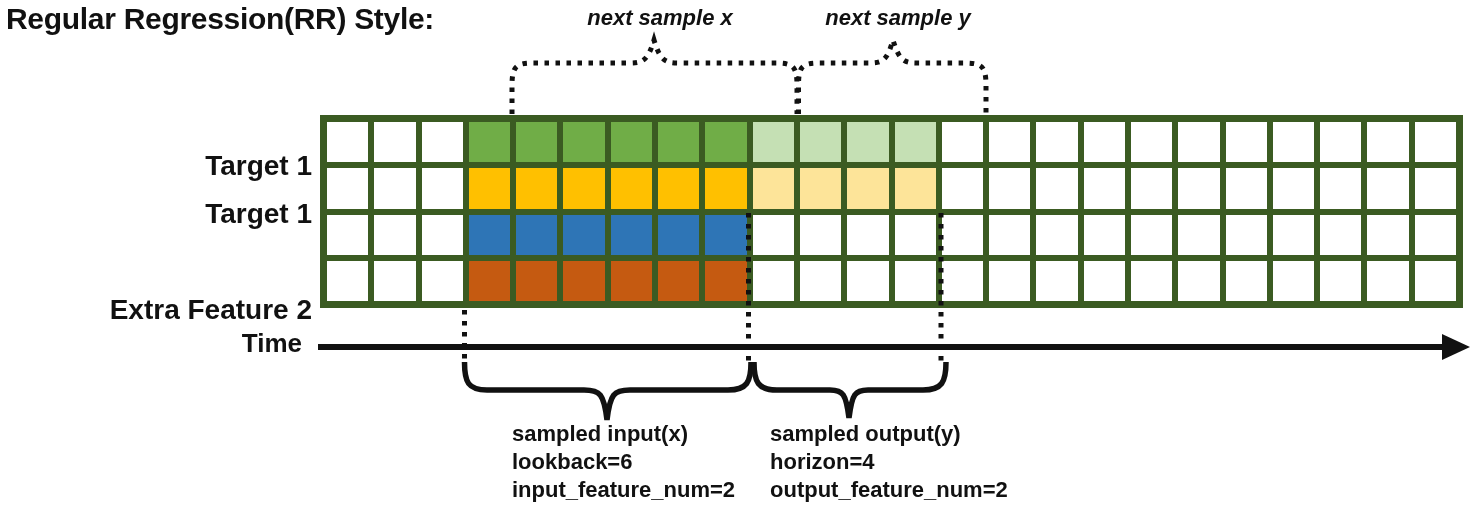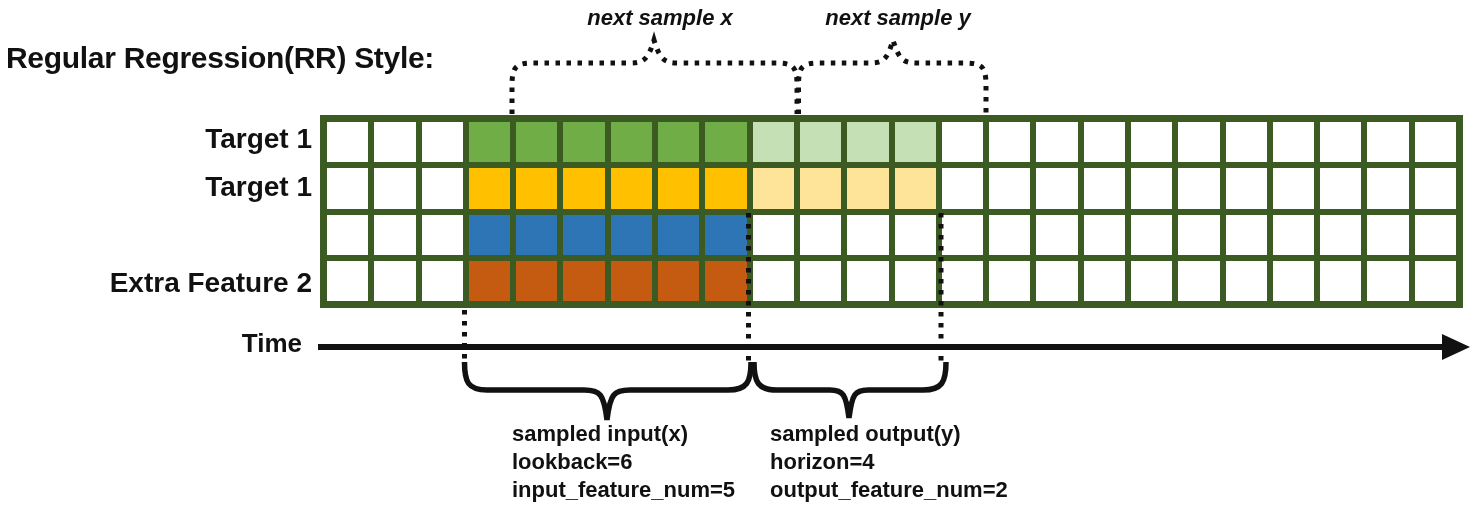--- a/index.html
+++ b/index.html
@@ -1,24 +1,24 @@
 <!DOCTYPE html>
 <html style="--ink: #111111;"><head>
 <meta charset="utf-8">
 <style>
   html,body{margin:0;padding:0;background:#ffffff;}
   .canvas{
     position:relative;width:1476px;height:516px;background:#fff;overflow:hidden;
     font-family:"Liberation Sans","DejaVu Sans",sans-serif;color:var(--ink,#111);
   }
-  .title{position:absolute;left:6px;top:2px;font-size:30px;font-weight:bold;letter-spacing:-0.3px;margin-top:39px;}
+  .title{position:absolute;left:6px;top:2px;font-size:30px;font-weight:bold;letter-spacing:-0.3px;}
   .row-label{
     position:absolute;left:0;width:312px;height:48px;
     display:flex;align-items:center;justify-content:flex-end;
-    font-size:28px;font-weight:bold;white-space:nowrap;
+    font-size:28px;font-weight:bold;white-space:nowrap;margin-top:27px;
   }
   .grid{
     position:absolute;left:320px;top:115px;width:1143px;height:193px;
     box-sizing:border-box;padding:7px;display:grid;gap:6px;z-index:1;
   }
   .cell{background:#ffffff;}
   .overlay{position:absolute;left:0;top:0;z-index:3;pointer-events:none;}
   .dotted{stroke:var(--ink,#111);stroke-width:5;fill:none;stroke-dasharray:4.5 6.5;}
   .solid{stroke:var(--ink,#111);fill:none;}
   .fill{fill:var(--ink,#111);stroke:none;}
@@ -160,21 +160,21 @@
   </svg>
 
   <div class="note" style="left:550px;top:5px">next sample x</div>
   <div class="note" style="left:788px;top:5px">next sample y</div>
 
   <div class="time">Time</div>
 
   <div class="block" style="left:512px;top:420px">
     <div>sampled input(x)</div>
     <div>lookback=6</div>
-    <div>input_feature_num=5</div>
+    <div>input_feature_num=2</div>
   </div>
 
   <div class="block" style="left:770px;top:420px">
     <div>sampled output(y)</div>
     <div>horizon=4</div>
     <div>output_feature_num=2</div>
   </div>
 
 </div>
 

